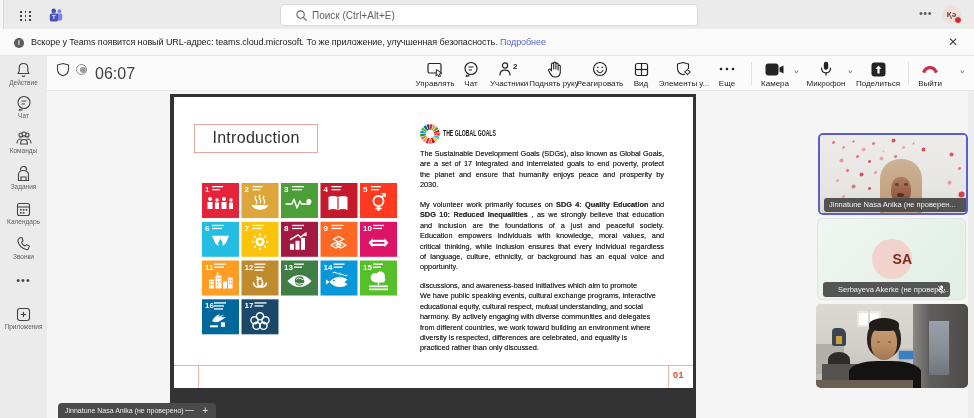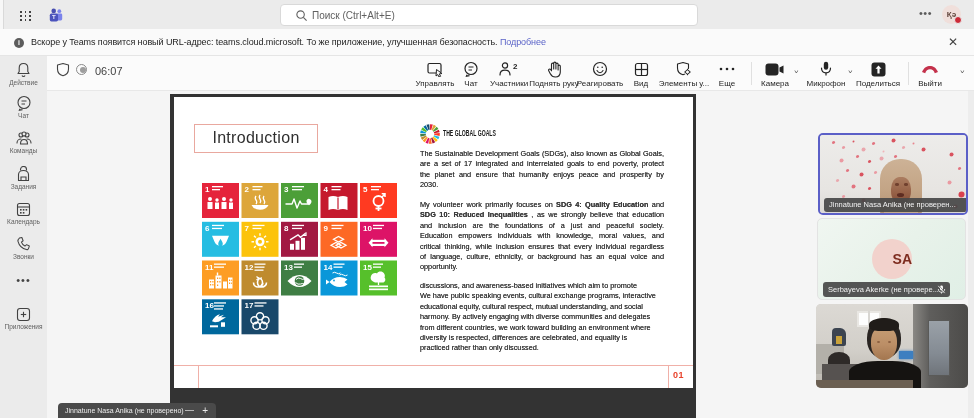--- a/index.html
+++ b/index.html
@@ -25,21 +25,21 @@
 .bclose { position:absolute; left:948px; top:6px; font-size:12px; color:#424242; }
 
 
 .rail { position:absolute; left:0; top:56px; width:47px; height:362px; background:#ebebeb; }
 .ritem { position:absolute; left:0; width:47px; text-align:center; color:#424242; }
 .ritem .lbl { display:block; font-size:6.5px; color:#616161; margin-top:1px; }
 .ritem svg { display:block; margin:0 auto; }
 
 
 .toolbar { position:absolute; left:47px; top:56px; width:927px; height:35px; background:#fbfbfb; border-bottom:1px solid #e8e8e8; }
-.timer { position:absolute; left:48px; top:8.5px; font-size:11px; color:#424242; }
+.timer { position:absolute; left:48px; top:8.5px; font-size:16px; color:#424242; }
 .tbtn { position:absolute; top:4px; text-align:center; color:#242424; }
 .tbtn .ic { height:18px; display:flex; align-items:center; justify-content:center; }
 .tbtn .tl { font-size:8px; margin-top:1px; white-space:nowrap; }
 .tdiv { position:absolute; top:6px; width:1px; height:23px; background:#e0e0e0; }
 .chev { position:absolute; top:12px; font-size:8px; color:#424242; transform:scaleY(0.7); }
 
 
 .stage { position:absolute; left:47px; top:91px; width:927px; height:327px; background:#f5f5f5; }
 .viewport { position:absolute; left:170px; top:94px; width:526px; height:324px; background:#333333; }
 .slide { position:absolute; left:174px; top:97px; width:519px; height:291px; background:#ffffff; }
@@ -594,21 +594,21 @@
   <div style="position:absolute;left:71px;top:42px;width:20px;height:28px;border-radius:45% 45% 52% 52%;background:linear-gradient(180deg,#ab7d60 0%,#955f45 60%,#7d4a36 100%);"></div>
   <div style="position:absolute;left:77px;top:58px;width:7px;height:3.5px;border-radius:50%;background:#5d2c21;"></div>
   <div style="position:absolute;left:75px;top:48px;width:3.5px;height:2.5px;border-radius:50%;background:#70402e;"></div>
   <div style="position:absolute;left:84px;top:48px;width:3.5px;height:2.5px;border-radius:50%;background:#70402e;"></div>
   <div style="position:absolute;left:64px;top:72px;width:34px;height:10px;border-radius:40% 40% 0 0;background:#c9ad8f;"></div>
   <div class="tag" style="left:4px;top:63px;width:144px;height:14px;line-height:14px;padding-left:5px;">Jinnatune Nasa Anika (не проверен...</div>
 </div>
 
 <div class="tile" style="left:817px;top:218px;width:149px;height:82px;background:linear-gradient(135deg,#f0f6f1 0%,#e8f2ea 50%,#e0efe6 100%);border:1px solid #e3e3e3;">
   <div style="position:absolute;left:54px;top:20px;width:40px;height:40px;border-radius:50%;background:#f2d2cc;color:#7d2b1e;font-size:14px;text-align:right;line-height:40px;font-weight:bold;">SA</div>
-  <div class="tag" style="left:5px;top:63px;width:127px;height:15px;line-height:15px;padding-left:5px;">Serbayeva Akerke (не провере...
+  <div class="tag" style="left:5px;top:63px;width:127px;height:15px;line-height:15px;padding-left:15px;">Serbayeva Akerke (не провере...
     <svg style="position:absolute;right:4px;top:3px" width="9" height="9" viewBox="0 0 10 10">
         <rect x="3.4" y="0.5" width="3.2" height="5.5" rx="1.6" fill="#fff"></rect>
         <path d="M1.5 4.5 c0 2.2 1.5 3.5 3.5 3.5 s3.5-1.3 3.5-3.5 M5 8 v1.5" stroke="#fff" stroke-width="0.9" fill="none"></path>
         <line x1="1.5" y1="1" x2="8.5" y2="9" stroke="#fff" stroke-width="1"></line>
         <line x1="2.2" y1="0.6" x2="9.2" y2="8.6" stroke="#6a6a6a" stroke-width="0.8"></line>
       </svg>
   </div>
 </div>
 
 <div class="tile" style="left:816px;top:304px;width:152px;height:84px;background:#d2cfca;">

